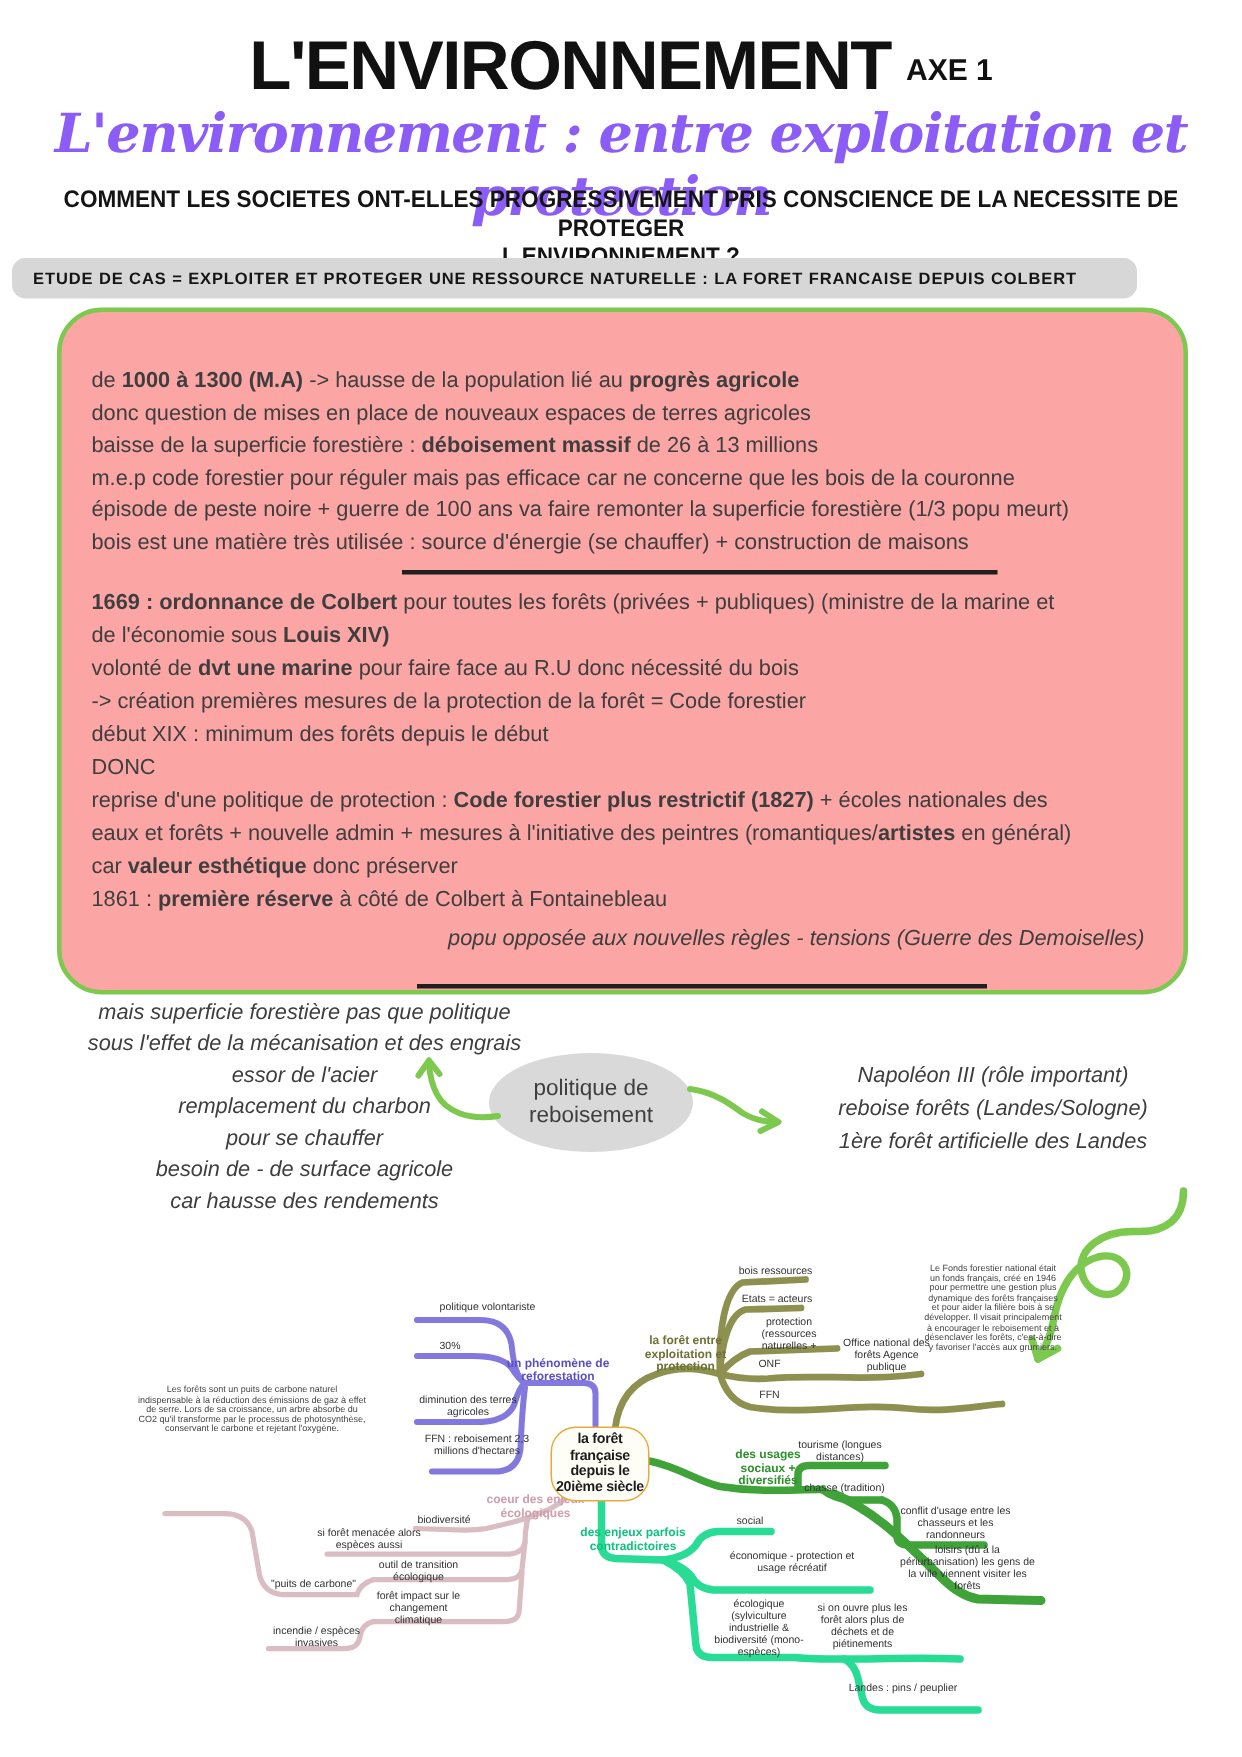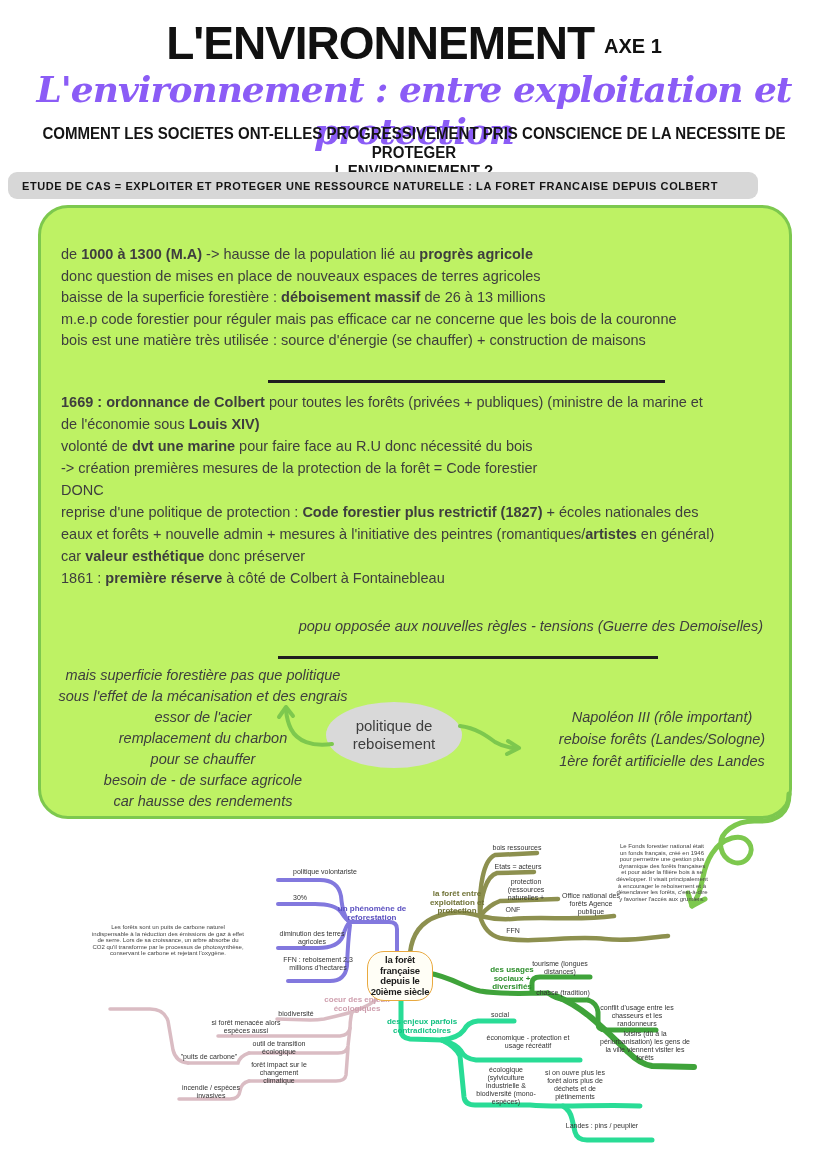--- a/index.html
+++ b/index.html
@@ -24,22 +24,22 @@
   }
   
   .case-bar {
     position:absolute; top:172px; left:8px; width:750px; height:27px;
     background:#d7d7d7; border-radius:9px;
     font-weight:700; font-size:11px; letter-spacing:0.6px; color:#151515;
     display:flex; align-items:center; padding-left:14px;
   }
   
   .green-box {
-    position:absolute; top:205px; left:38px; width:754px; height:614px;
-    border:3.5px solid #7dc84e; border-radius:30px; background:#bef264; z-index:1;
+    position:absolute; top:205px; left:38px; width:754px; height:458px;
+    border:3.5px solid #7dc84e; border-radius:30px; background:#fca5a5; z-index:1;
   }
   .para { position:absolute; left:20px; right:16px; font-size:14.5px; color:#3e3e3e; }
   .p1 { top:36px; line-height:21.5px; }
   .p2 { top:183px; line-height:22px; }
   .divider { position:absolute; height:2.5px; background:#1f1f1f; border:none; z-index:2; }
   .div1 { top:172px; left:227px; width:397px; }
   .div2 { top:448px; left:237px; width:380px; }
   .aside-right {
     position:absolute; top:410px; right:26px; font-style:italic;
     font-size:14.5px; color:#3e3e3e;
@@ -94,28 +94,30 @@
   </div>
 
   <div class="case-bar">ETUDE DE CAS = EXPLOITER ET PROTEGER UNE RESSOURCE NATURELLE : LA FORET FRANCAISE DEPUIS COLBERT</div>
 
   <div class="green-box">
     <div class="para p1">
       <div><span>de </span><span style="font-weight: 700;">1000 à 1300 (M.A)</span><span> -&gt; hausse de la population lié au </span><span style="font-weight: 700;">progrès agricole</span></div>
       <div><span>donc question de mises en place de nouveaux espaces de terres agricoles</span></div>
       <div><span>baisse de la superficie forestière : </span><span style="font-weight: 700;">déboisement massif</span><span> de 26 à 13 millions</span></div>
       <div><span>m.e.p code forestier pour réguler mais pas efficace car ne concerne que les bois de la couronne</span></div>
+      <div><span>épisode de peste noire + guerre de 100 ans va faire remonter la superficie forestière (1/3 popu meurt)</span></div>
       <div><span>bois est une matière très utilisée : source d'énergie (se chauffer) + construction de maisons</span></div>
     </div>
     <hr class="divider div1">
     <div class="para p2">
       <div><span style="font-weight: 700;">1669 : ordonnance de Colbert</span><span> pour toutes les forêts (privées + publiques) (ministre de la marine et</span></div>
       <div><span>de l'économie sous </span><span style="font-weight: 700;">Louis XIV)</span></div>
       <div><span>volonté de </span><span style="font-weight: 700;">dvt une marine</span><span> pour faire face au R.U donc nécessité du bois</span></div>
       <div><span>-&gt; création premières mesures de la protection de la forêt = Code forestier</span></div>
+      <div><span>début XIX : minimum des forêts depuis le début</span></div>
       <div><span>DONC</span></div>
       <div><span>reprise d'une politique de protection : </span><span style="font-weight: 700;">Code forestier plus restrictif (1827)</span><span> + écoles nationales des</span></div>
       <div><span>eaux et forêts + nouvelle admin + mesures à l'initiative des peintres (romantiques/</span><span style="font-weight: 700;">artistes</span><span> en général)</span></div>
       <div><span>car </span><span style="font-weight: 700;">valeur esthétique</span><span> donc préserver</span></div>
       <div><span>1861 : </span><span style="font-weight: 700;">première réserve</span><span> à côté de Colbert à Fontainebleau</span></div>
     </div>
     <div class="aside-right">popu opposée aux nouvelles règles - tensions (Guerre des Demoiselles)</div>
     <hr class="divider div2">
 
     <div class="bottom-left">

